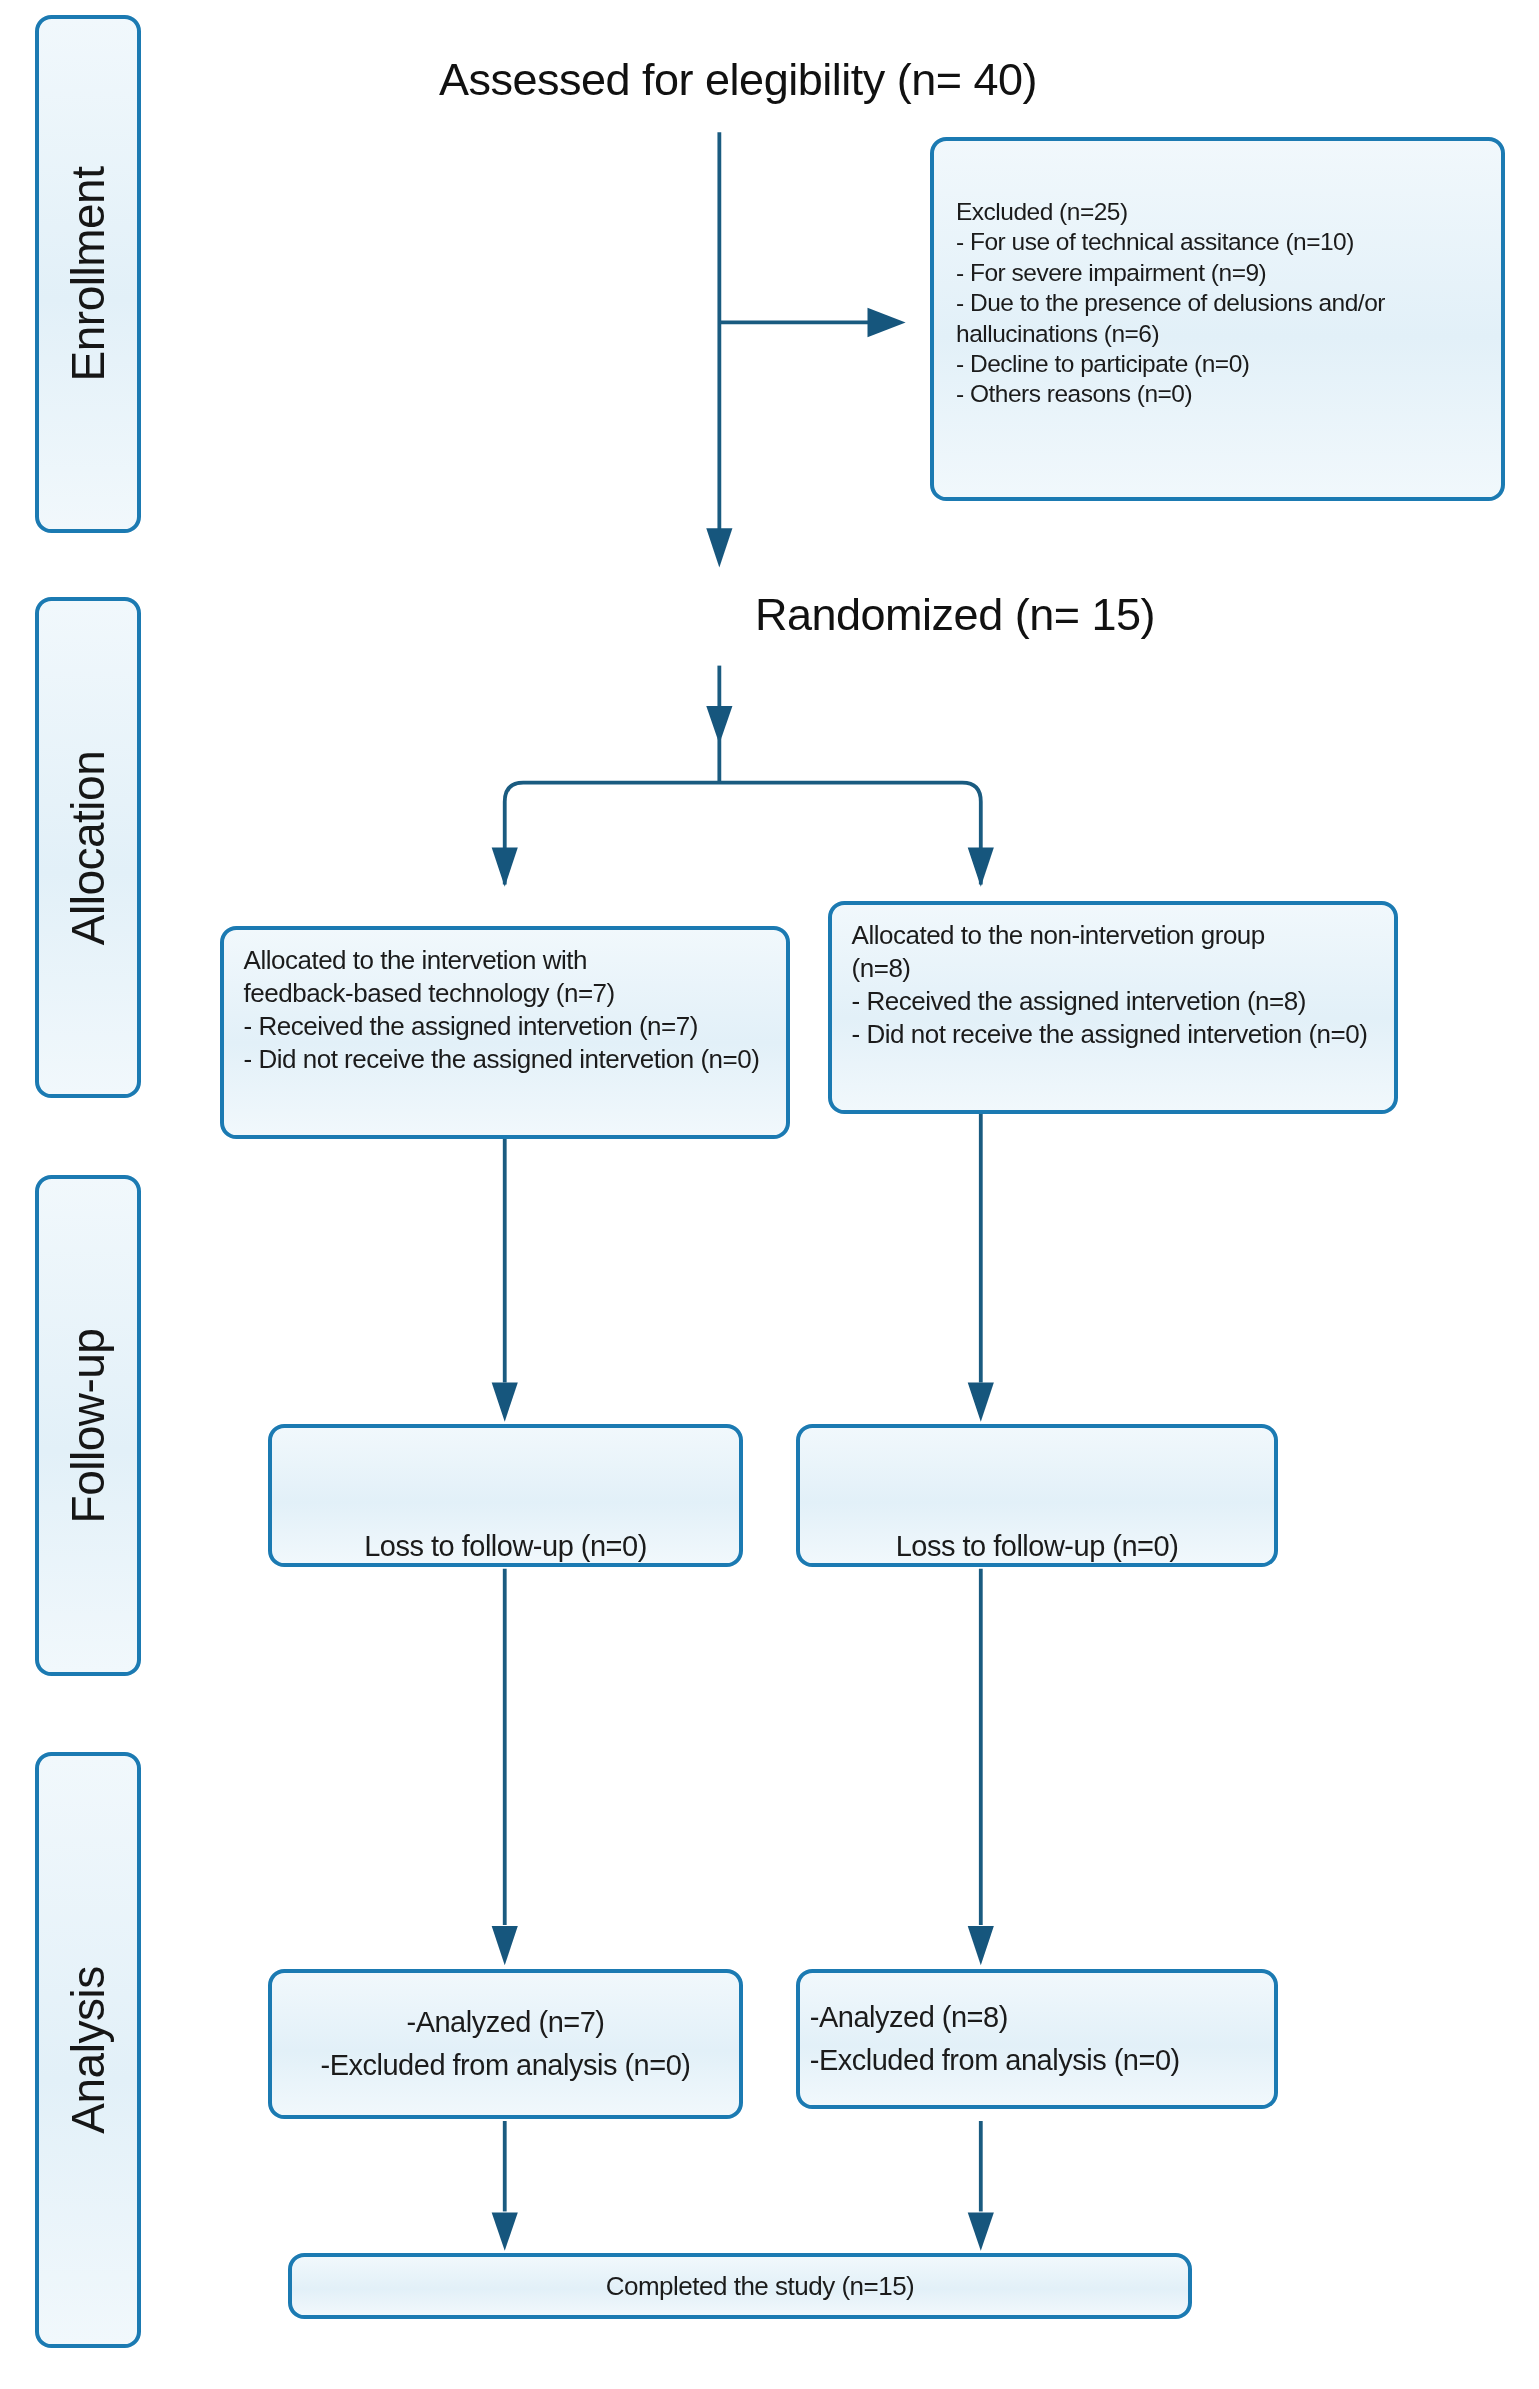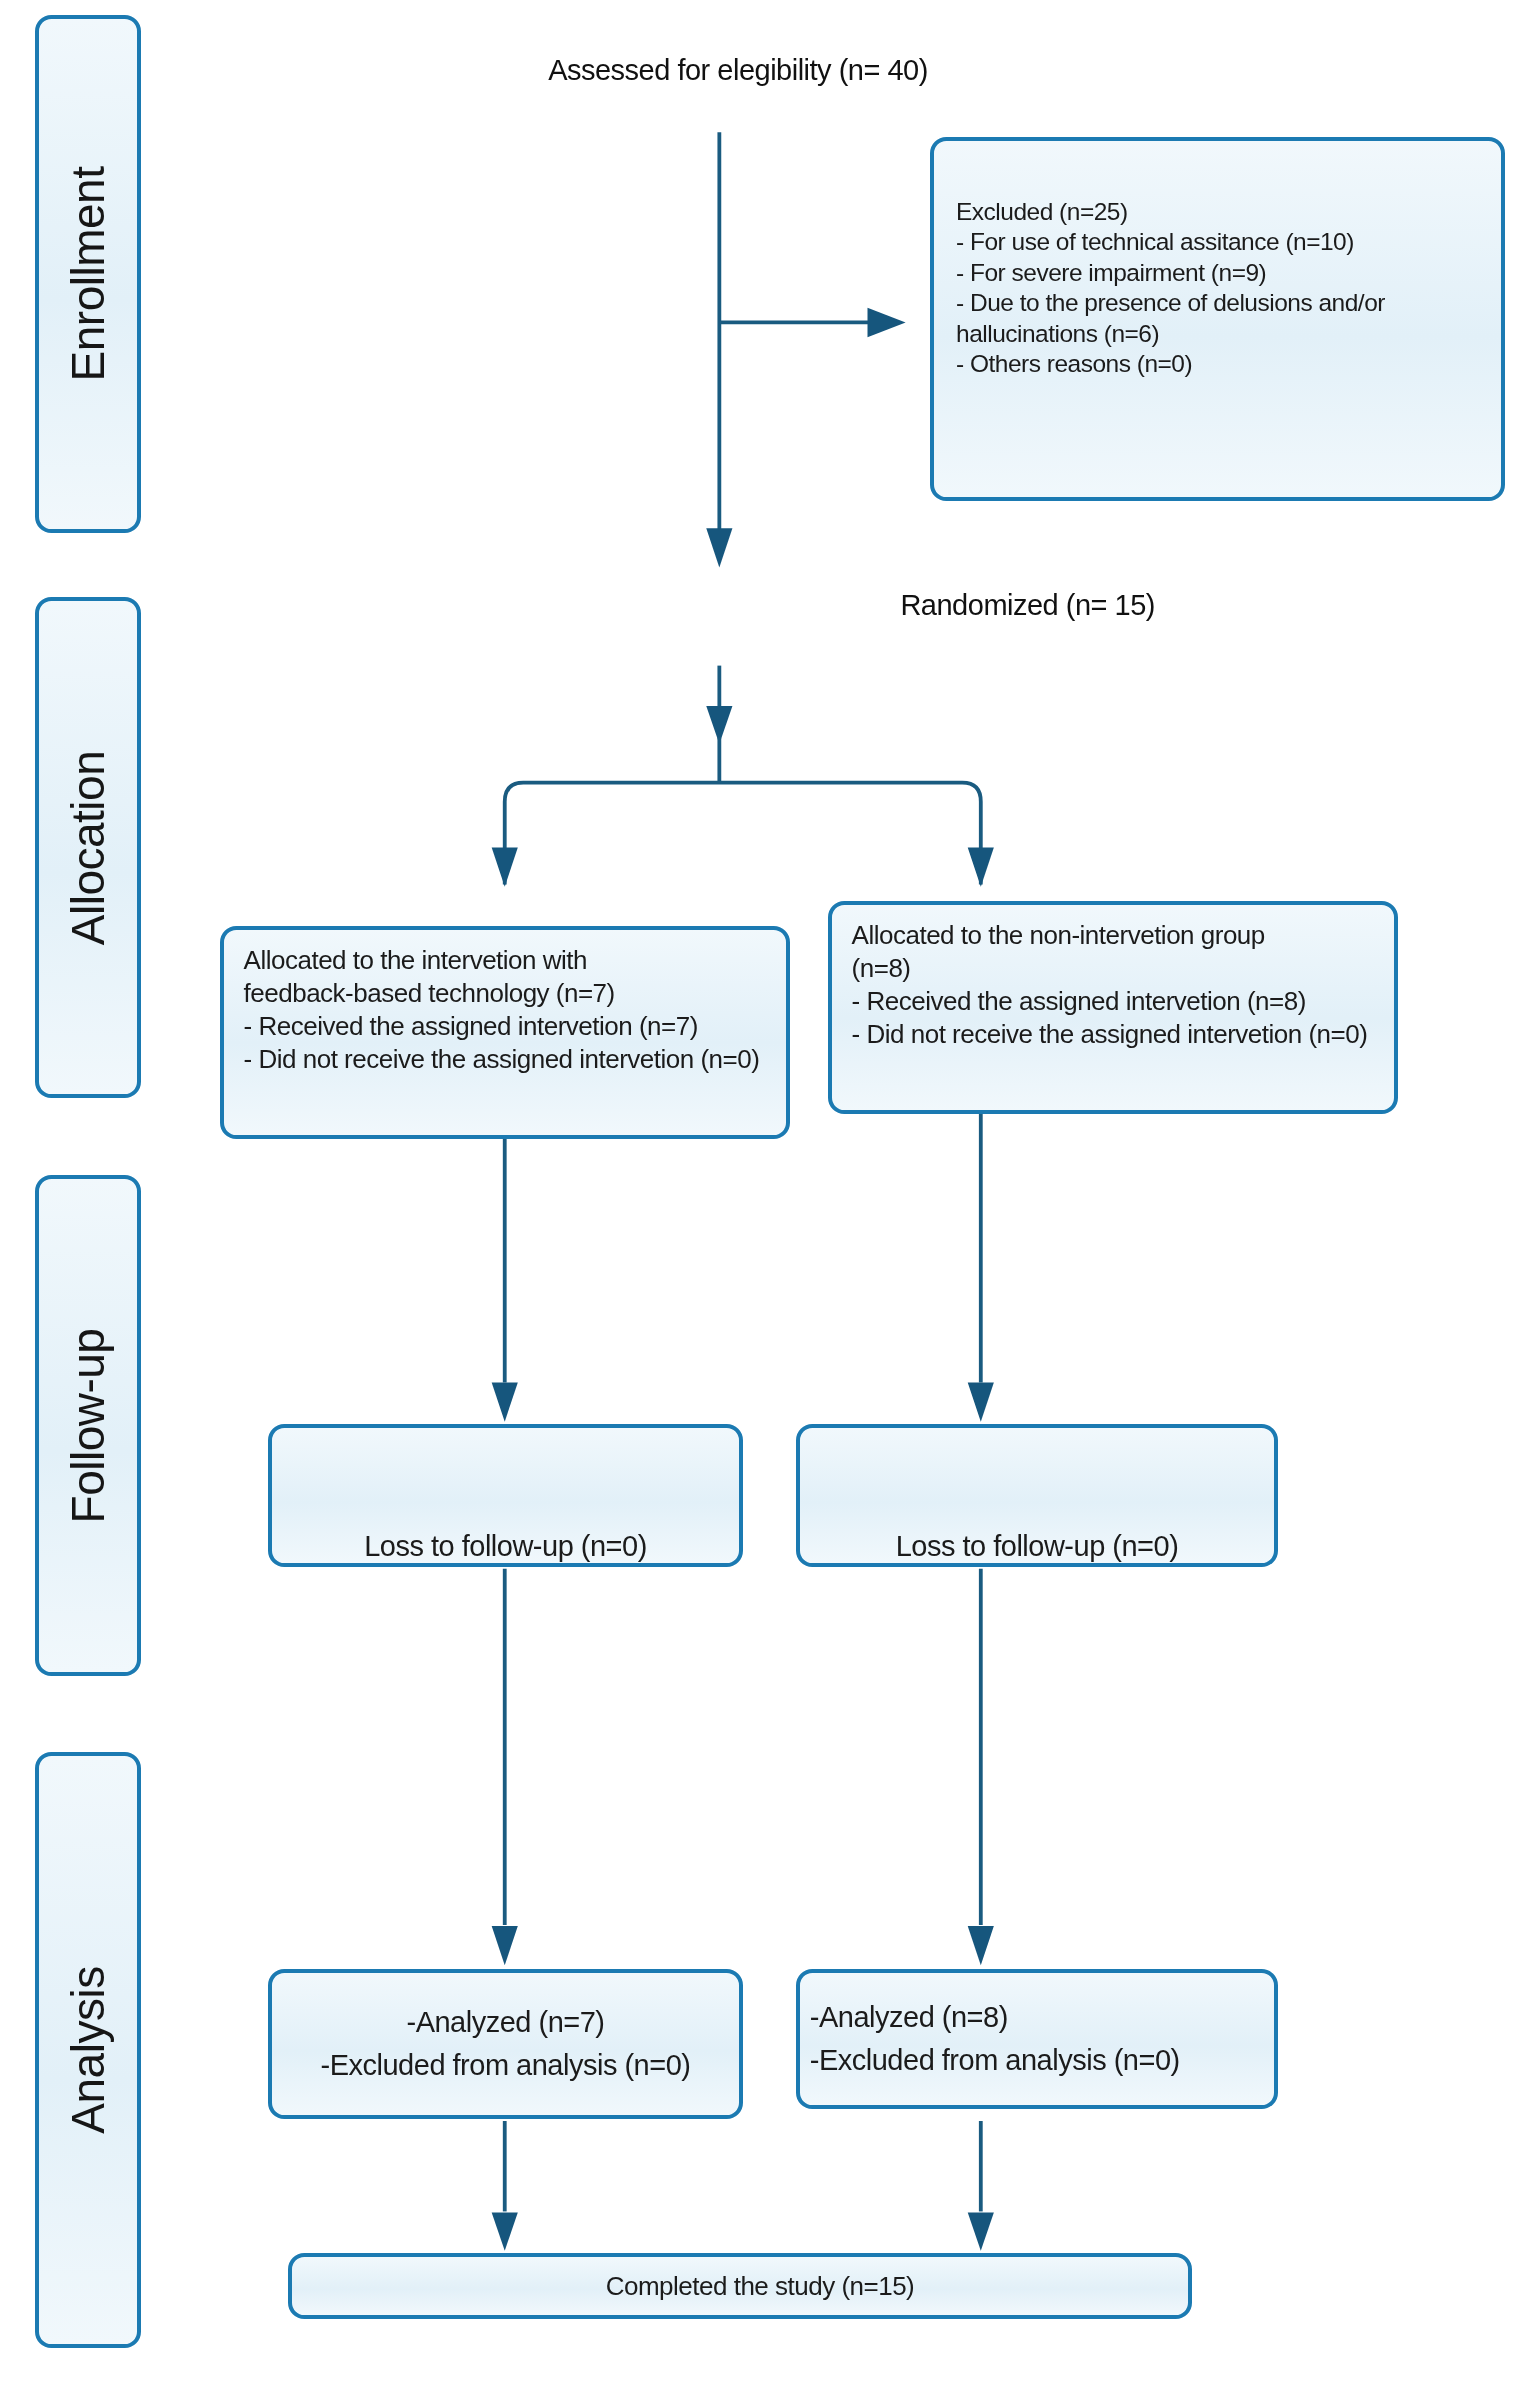--- a/index.html
+++ b/index.html
@@ -44,21 +44,21 @@
     color:#161616;
   }
   .sb-enrollment{top:15.3px;height:518px;}
   .sb-allocation{top:597px;height:501px;}
   .sb-followup{top:1175px;height:501px;}
   .sb-analysis{top:1752px;height:596px;}
 
   .stage-title{
     position:absolute;
     text-align:center;
-    font-size:29px;
+    font-size:45px;
     letter-spacing:-0.5px;
     color:#111;
   }
   .t-assessed{left:302px;top:54px;width:872px;}
   .t-randomized{left:283px;top:589px;width:872px;text-align:right;}
 
   .box-excluded{
     left:930px;top:137px;width:575px;height:364px;
     padding:56px 23px 0 22px;
     font-size:24.5px;line-height:1.24;
@@ -136,20 +136,21 @@
   </div>
 
   <div class="stage-title t-assessed">Assessed for elegibility (n= 40)</div>
   <div class="stage-title t-randomized">Randomized (n= 15)</div>
 
   <div class="node box-excluded">
     <div>Excluded (n=25)</div>
     <div>- For use of technical assitance (n=10)</div>
     <div>- For severe impairment (n=9)</div>
     <div>- Due to the presence of delusions and/or hallucinations (n=6)</div>
+    <div>- Decline to participate (n=0)</div>
     <div>- Others reasons (n=0)</div>
   </div>
 
   <div class="node alloc box-alloc-left">
     <div>Allocated to the intervetion with</div>
     <div>feedback-based technology (n=7)</div>
     <div>- Received the assigned intervetion (n=7)</div>
     <div>- Did not receive the assigned intervetion (n=0)</div>
   </div>
   <div class="node alloc box-alloc-right">

